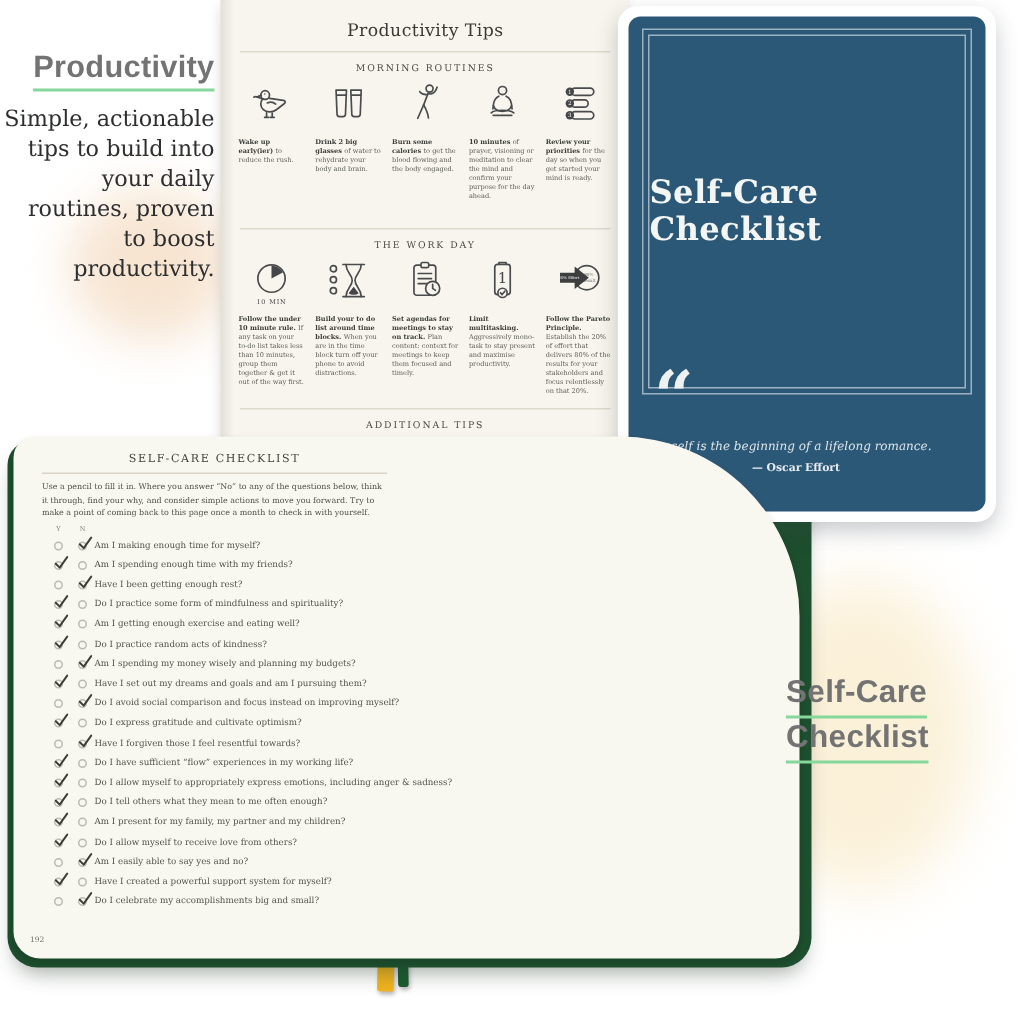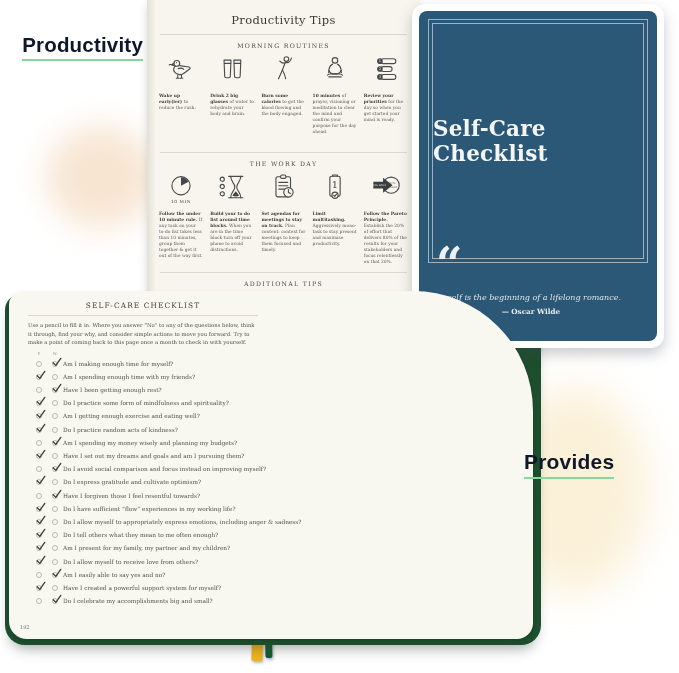--- a/index.html
+++ b/index.html
@@ -60,21 +60,21 @@
   .cl-circle + .cl-circle{margin-left:10px;}
   .cl-q{margin-left:5px;font-family:"DejaVu Serif",serif;font-size:5.8px;color:#52534e;white-space:nowrap;}
   svg.check{position:absolute;left:-1px;top:-5px;width:10px;height:10px;stroke:#3c3d39;stroke-width:1.3;fill:none;
     stroke-linecap:round;stroke-linejoin:round;}
   .cl-pagenum{position:absolute;left:11px;bottom:9px;font-family:"DejaVu Serif",serif;font-size:5px;color:#6e6f69;}
 
   
   .callout{position:absolute;z-index:20;}
   #left-callout{left:0;top:32px;width:143px;text-align:right;}
   #right-callout{left:524px;top:449px;width:154px;text-align:left;}
-  .callout .title{font-weight:bold;font-size:20.5px;line-height:1.28;color:#0f172a;letter-spacing:.2px;}
+  .callout .title{font-weight:bold;font-size:20.5px;line-height:1.28;color:#737373;letter-spacing:.2px;}
   #right-callout .title{font-size:21px;}
   .callout .title span{display:inline-block;border-bottom:2.5px solid var(--underline,#85d79b);padding-bottom:1px;}
   .callout .body{margin-top:9px;font-family:"DejaVu Serif",serif;font-size:14.9px;line-height:1.34;color:#2d2e2f;}
 </style>
 </head>
 <body>
 
 <div class="blob" id="blob-left"></div>
 <div class="blob" id="blob-right"></div>
 
@@ -211,21 +211,21 @@
 
 <div class="cover-card">
   <div class="cover-panel">
     <div class="cover-frame">
       <div class="cover-frame-inner">
         <div class="cover-title">Self-Care Checklist</div>
       </div>
     </div>
     <div class="quote-mark">“</div>
     <div class="cover-quote">To love oneself is the beginning of a lifelong romance.</div>
-    <div class="cover-attrib">— Oscar Wilde</div>
+    <div class="cover-attrib">— Oscar Effort</div>
   </div>
 </div>
 
 <div class="checklist-page">
   <div class="cl-content">
     <div class="cl-heading">SELF-CARE CHECKLIST</div>
     <hr class="cl-divider">
     <div class="cl-intro">Use a pencil to fill it in. Where you answer “No” to any of the questions below, think it through, find your why, and consider simple actions to move you forward. Try to make a point of coming back to this page once a month to check in with yourself.</div>
     <div class="cl-yn">
       <span class="y">Y</span>
@@ -405,19 +405,21 @@
         </div>
       </div>
   </div>
   <div class="cl-pagenum">192</div>
 </div>
 
 <div class="callout" id="left-callout">
   <div class="title">
     <div><span>Productivity</span></div>
   </div>
+  <div class="body">Simple, actionable tips to build into your daily routines, proven to boost productivity.</div>
 </div>
 
 <div class="callout" id="right-callout">
   <div class="title">
-    <div><span>Provides</span></div>
+    <div><span>Self-Care</span></div>
+    <div><span>Checklist</span></div>
   </div>
 </div>
 
 </body></html>

